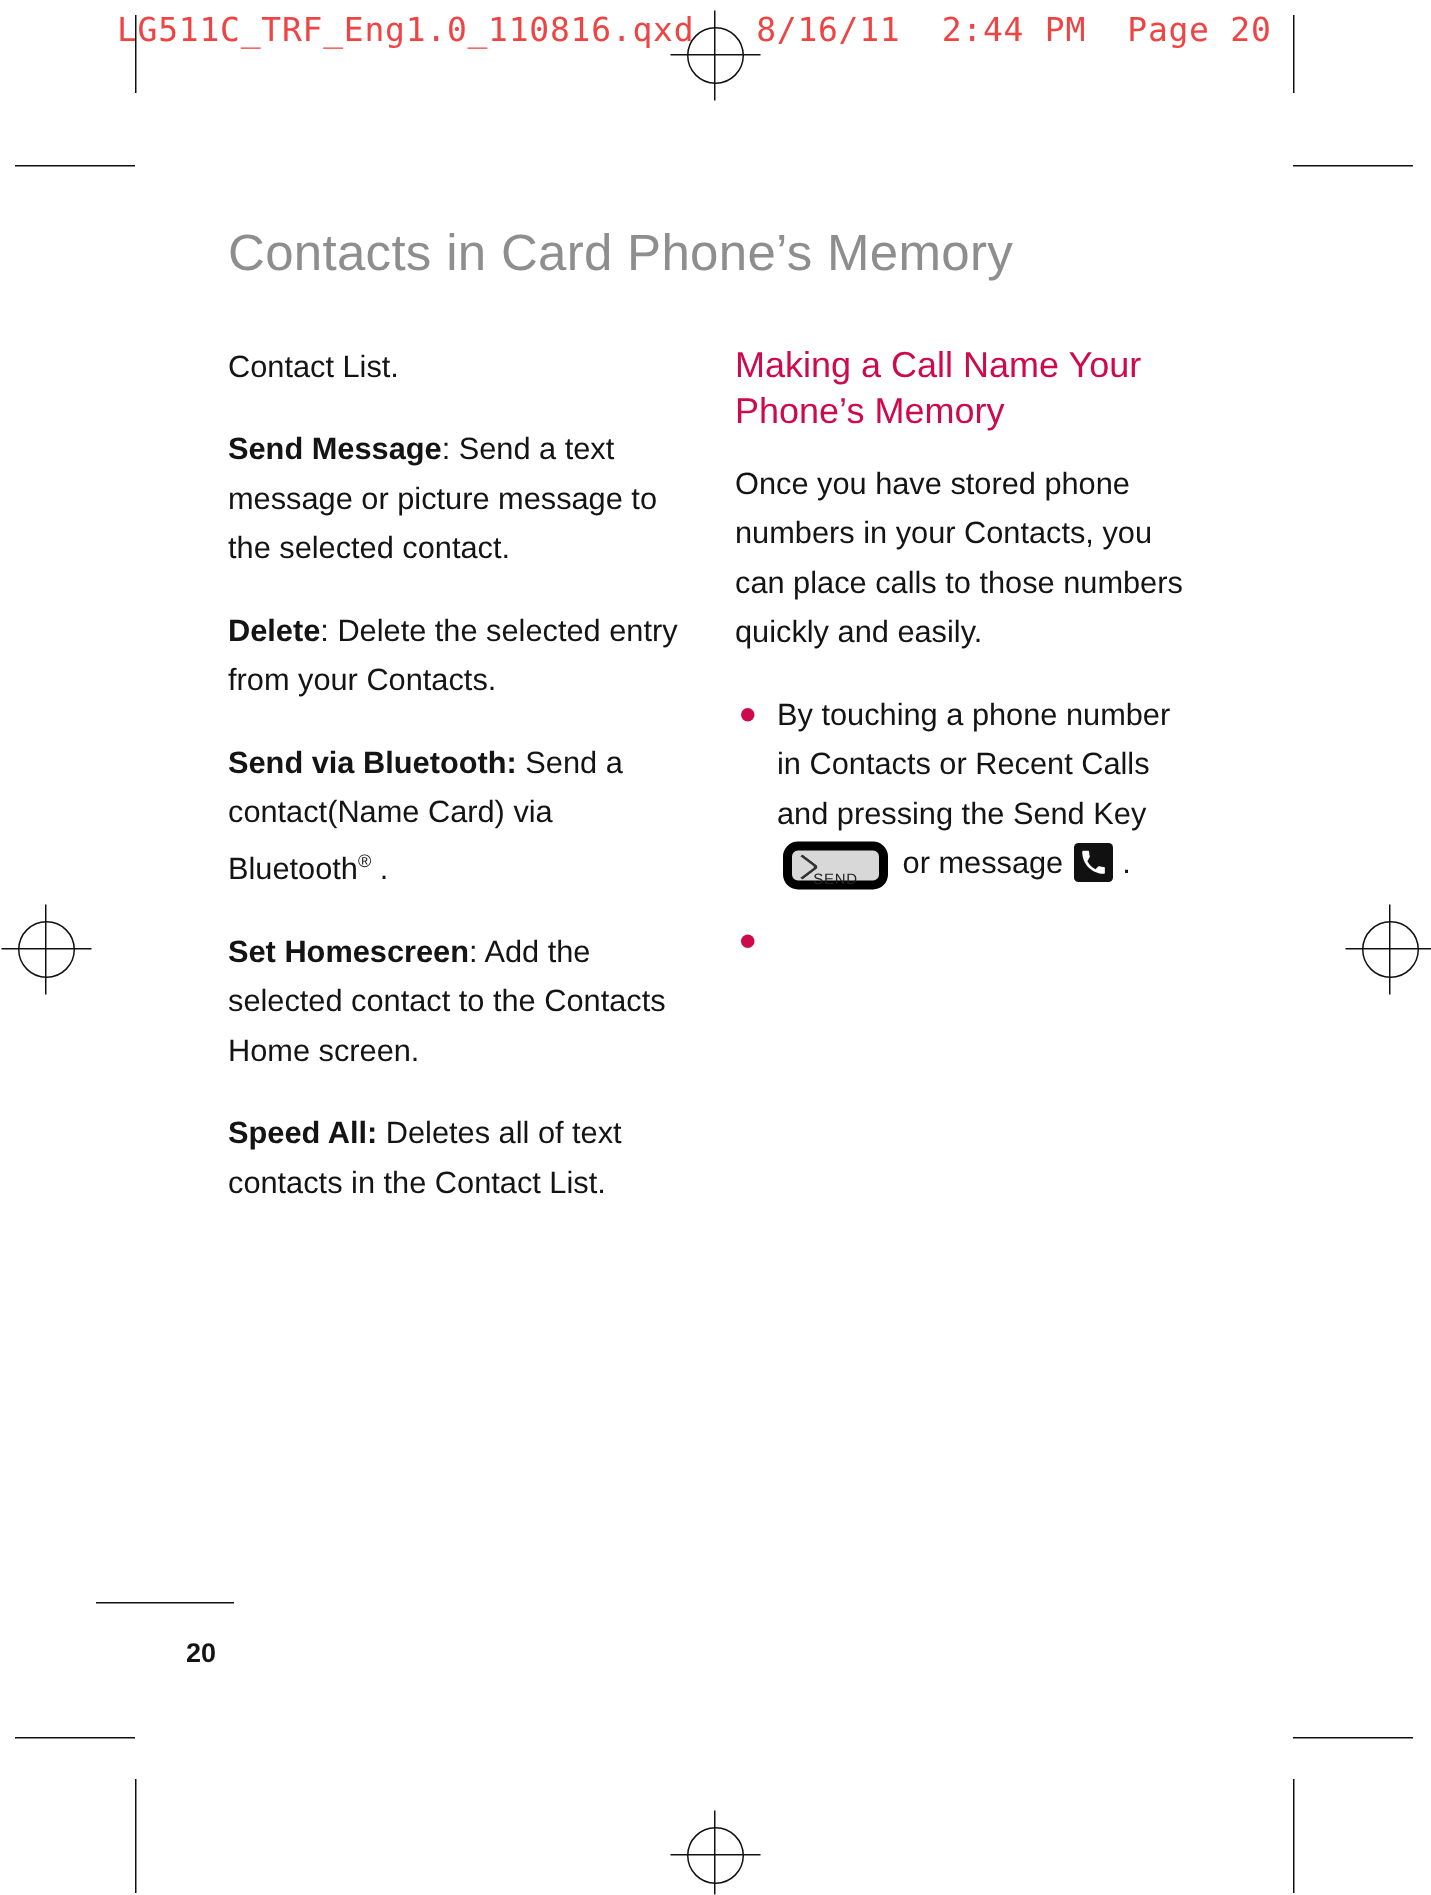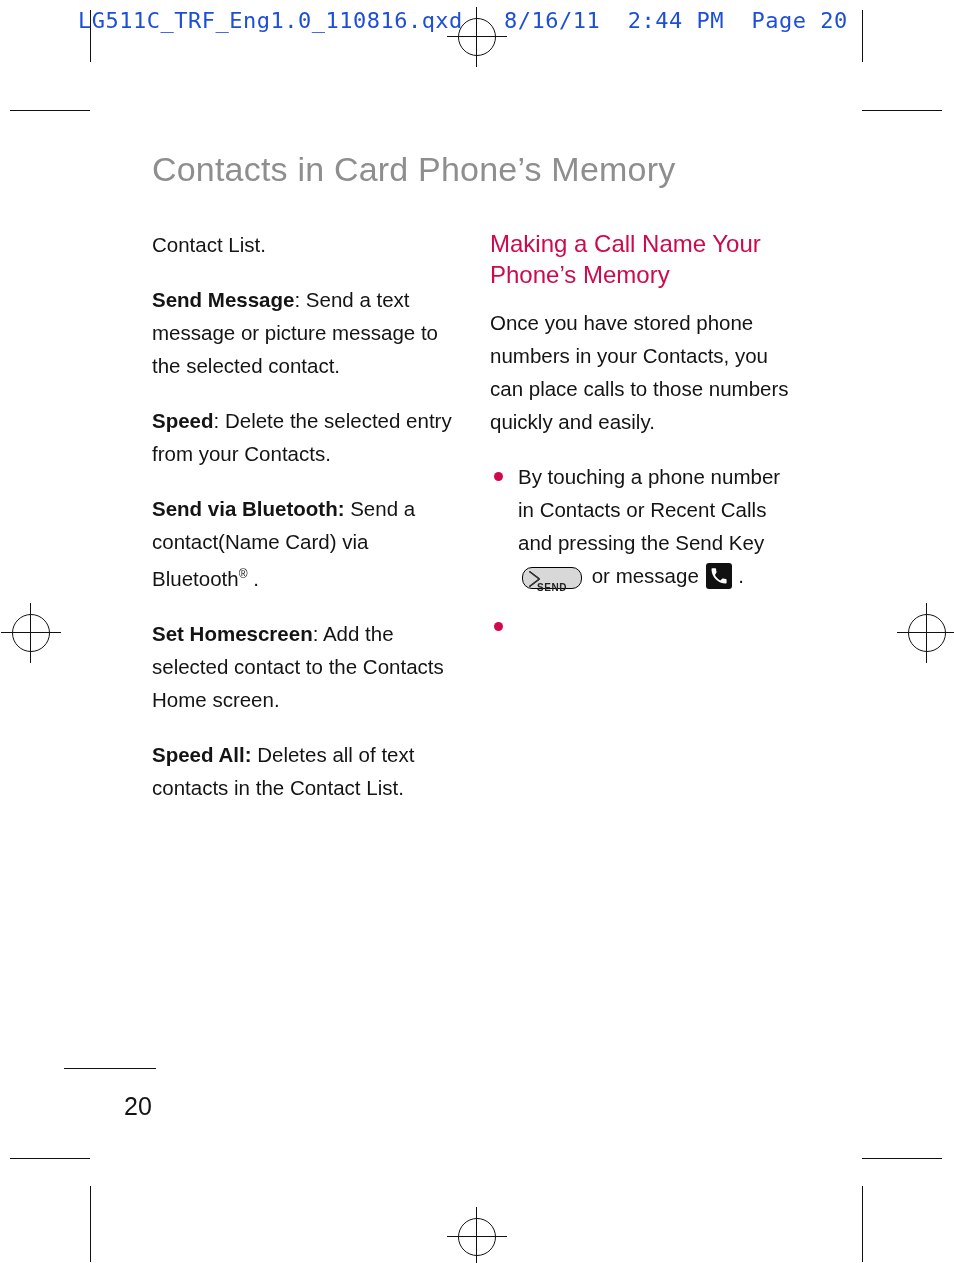--- a/index.html
+++ b/index.html
@@ -10,21 +10,21 @@
     position:relative;
     overflow:hidden;
   }
   
   .print-header{
     position:absolute;
     top:8px;left:78px;
     font-family:"DejaVu Sans Mono","Liberation Mono",monospace;
     font-size:22px;
     letter-spacing:0.5px;
-    color:#1d4ed8;
+    color:#ef4444;
     white-space:pre;
   }
   
   .vline{position:absolute;background:#111;width:1px;}
   .hline{position:absolute;background:#111;height:1px;}
   .reg{position:absolute;width:36px;height:36px;border-radius:50%;border:1px solid #111;}
   .reg:before{content:"";position:absolute;left:17px;top:-12px;width:1px;height:60px;background:#111;}
   .reg:after{content:"";position:absolute;top:17px;left:-12px;height:1px;width:60px;background:#111;}
 
   
@@ -73,24 +73,23 @@
     background:#cf0a4c;
   }
   .sup{font-size:12px;vertical-align:super;}
   
   .send-key{
     display:inline-block;
     position:relative;
     width:58px;height:20px;
     border-radius:10px;
     background:#d8d8d8;
-    border:1px solid #000000;
+    border:6px solid #000000;
     vertical-align:middle;
     margin:0 4px;
-    font-weight:bold;
   }
   .send-key span{
     position:absolute;left:0;right:0;top:3px;
     text-align:center;
     font-size:10px;
     letter-spacing:0.5px;
     color:#222;
     font-family:"Liberation Sans",sans-serif;
   }
   .send-key .tail{
@@ -108,22 +107,23 @@
     background:#111;
     border-radius:3px;
     vertical-align:-6px;
     position:relative;
     margin:0 1px;
   }
   .phone-icon svg{position:absolute;left:4px;top:4px;}
   .page-number{
     position:absolute;
     left:124px;top:1092px;
-    font-size:25px;
+    font-size:18px;
     color:#141414;
+    font-weight:bold;
   }
   .page-rule{
     position:absolute;
     left:64px;top:1068px;
     width:92px;height:1px;background:#111;
   }
 </style>
 </head>
 <body>
 
@@ -150,21 +150,21 @@
 
     <p>
       <span>Contact List.</span>
     </p>
 
     <p>
       <span class="lbl">Send Message</span><span>: Send a text message or picture message to the selected contact.</span>
     </p>
 
     <p>
-      <span class="lbl">Speed</span><span>: Delete the selected entry from your Contacts.</span>
+      <span class="lbl">Delete</span><span>: Delete the selected entry from your Contacts.</span>
     </p>
 
     <p>
       <span class="lbl">Send via Bluetooth:</span><span> Send a contact(Name Card) via Bluetooth</span><span class="sup">®</span><span> .</span>
     </p>
 
     <p>
       <span class="lbl">Set Homescreen</span><span>:  Add the selected contact to the Contacts Home screen.</span>
     </p>
 

